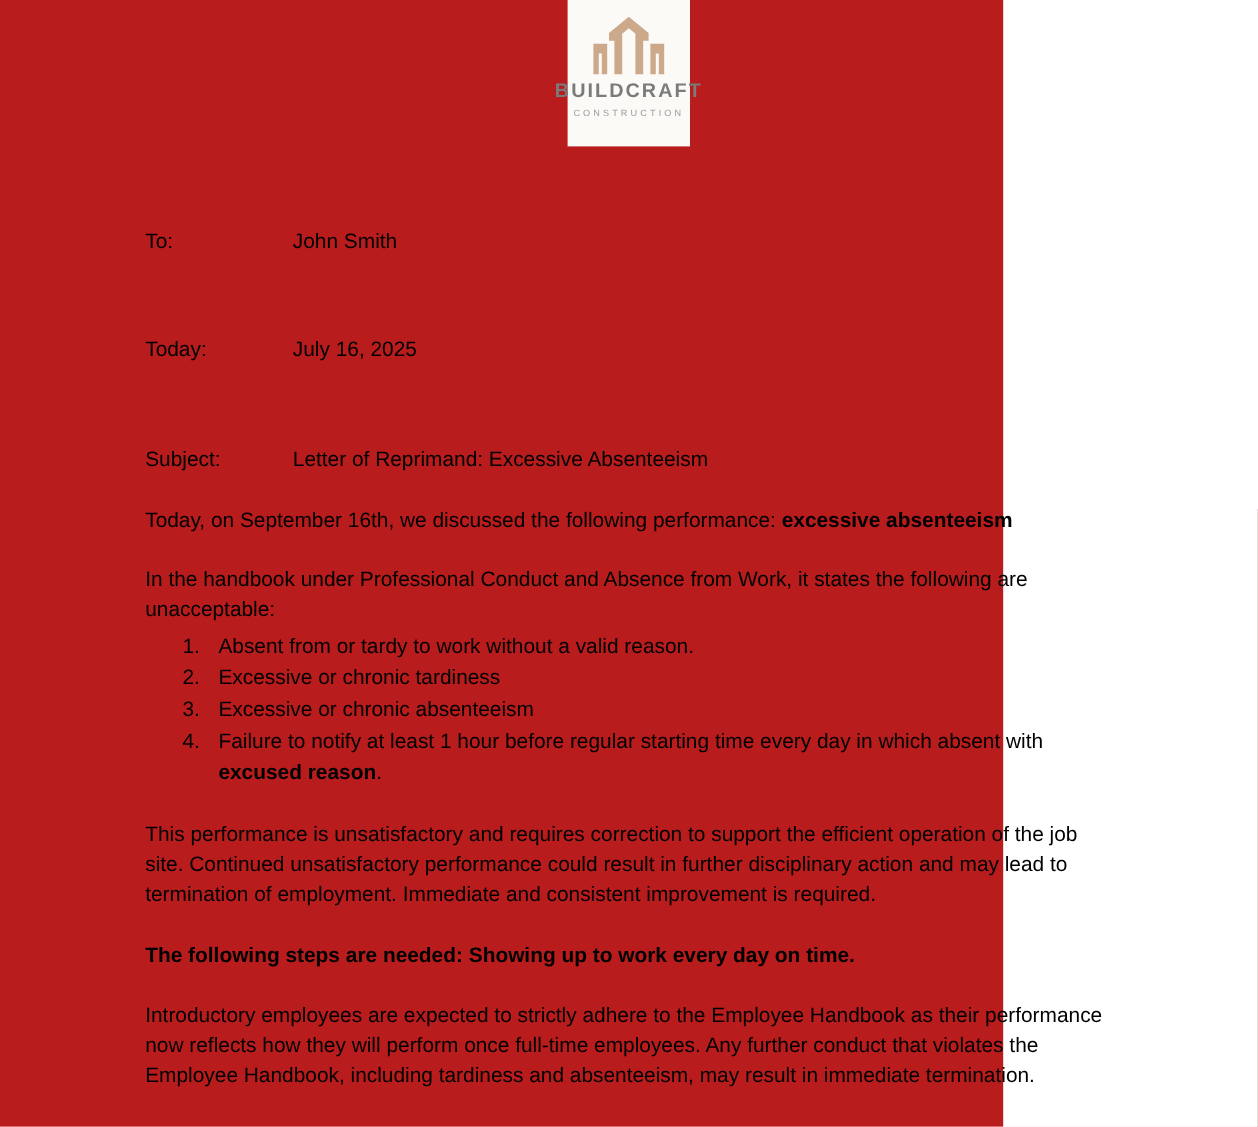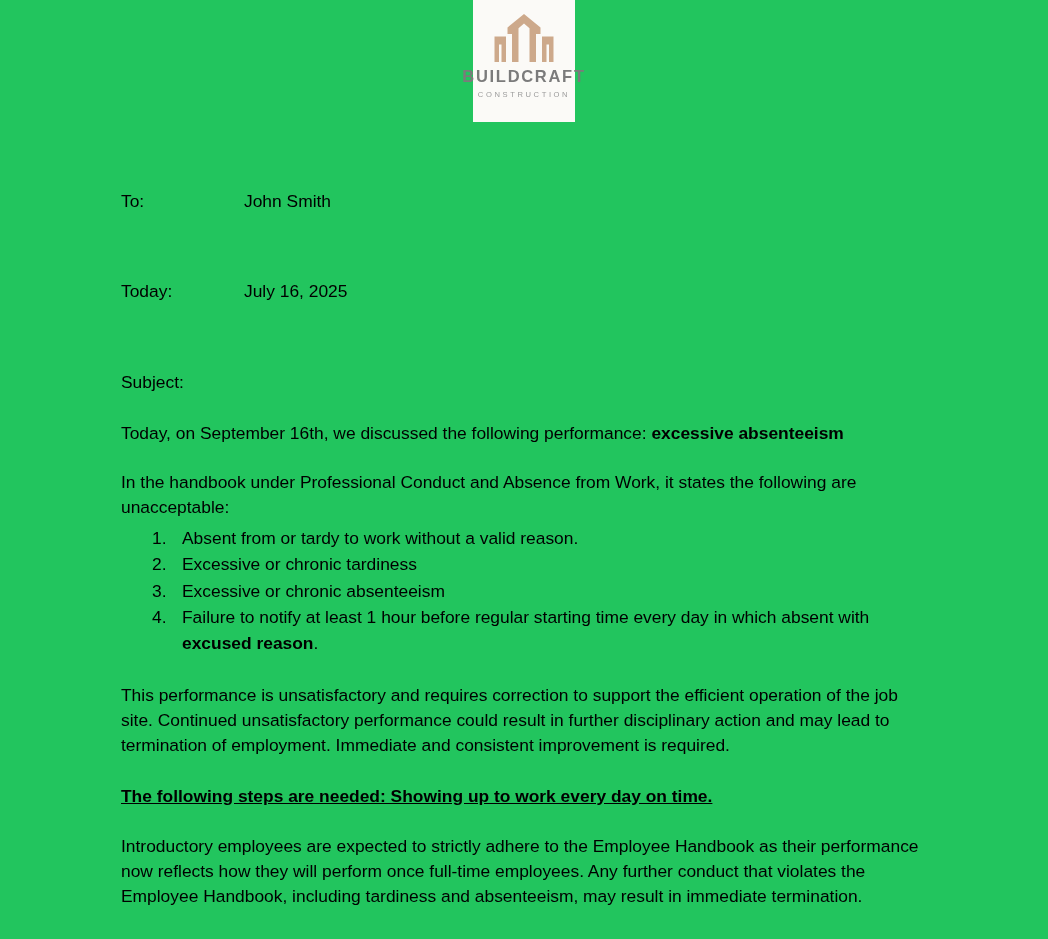--- a/index.html
+++ b/index.html
@@ -10,23 +10,23 @@
   body {
     width: 1048px;
     height: 939px;
     font-family: "Liberation Sans", sans-serif;
     color: #000000;
     overflow: hidden;
   }
 
   .page {
     position: relative;
-    width: 1048px;
+    width: 836px;
     height: 939px;
-    background: #22c55e;
+    background: #b91c1c;
   }
 
   
   .logo-block {
     position: absolute;
     left: 473px;
     top: 0;
     width: 102px;
     height: 122px;
     background: #fbfaf7;
@@ -90,21 +90,21 @@
 
   .para {
     font-size: 17.4px;
     line-height: 1.44;
     margin: 0 0 26px 0;
   }
 
   .para-intro { margin-bottom: 23px; }
   .para-handbook { margin-bottom: 6px; }
   .para-perf { margin-bottom: 26px; }
-  .para-steps { margin-bottom: 25px; font-weight: bold; text-decoration: underline; }
+  .para-steps { margin-bottom: 25px; font-weight: bold; }
   .para-intro2 { margin-bottom: 26px; }
   .para-ack { margin-top: 48px; margin-bottom: 0; }
 
   b, .bold { font-weight: bold; }
 
   ol.reasons {
     margin: 0 0 26px 0;
     padding: 0;
     list-style: none;
     font-size: 17.4px;
@@ -150,20 +150,21 @@
       <div class="field-value">John Smith</div>
     </div>
 
     <div class="field-row">
       <div class="field-label">Today:</div>
       <div class="field-value">July 16, 2025</div>
     </div>
 
     <div class="field-row">
       <div class="field-label">Subject:</div>
+      <div class="field-value">Letter of Reprimand: Excessive Absenteeism</div>
     </div>
 
     <p class="para para-intro"><span>Today, on September 16th, we discussed the following performance: </span><b>excessive absenteeism</b></p>
 
     <p class="para para-handbook">In the handbook under Professional Conduct and Absence from Work, it states the following are unacceptable:</p>
 
     <ol class="reasons">
       <li>
         <span class="marker">1.</span>
         <span>Absent from or tardy to work without a valid reason.</span>

